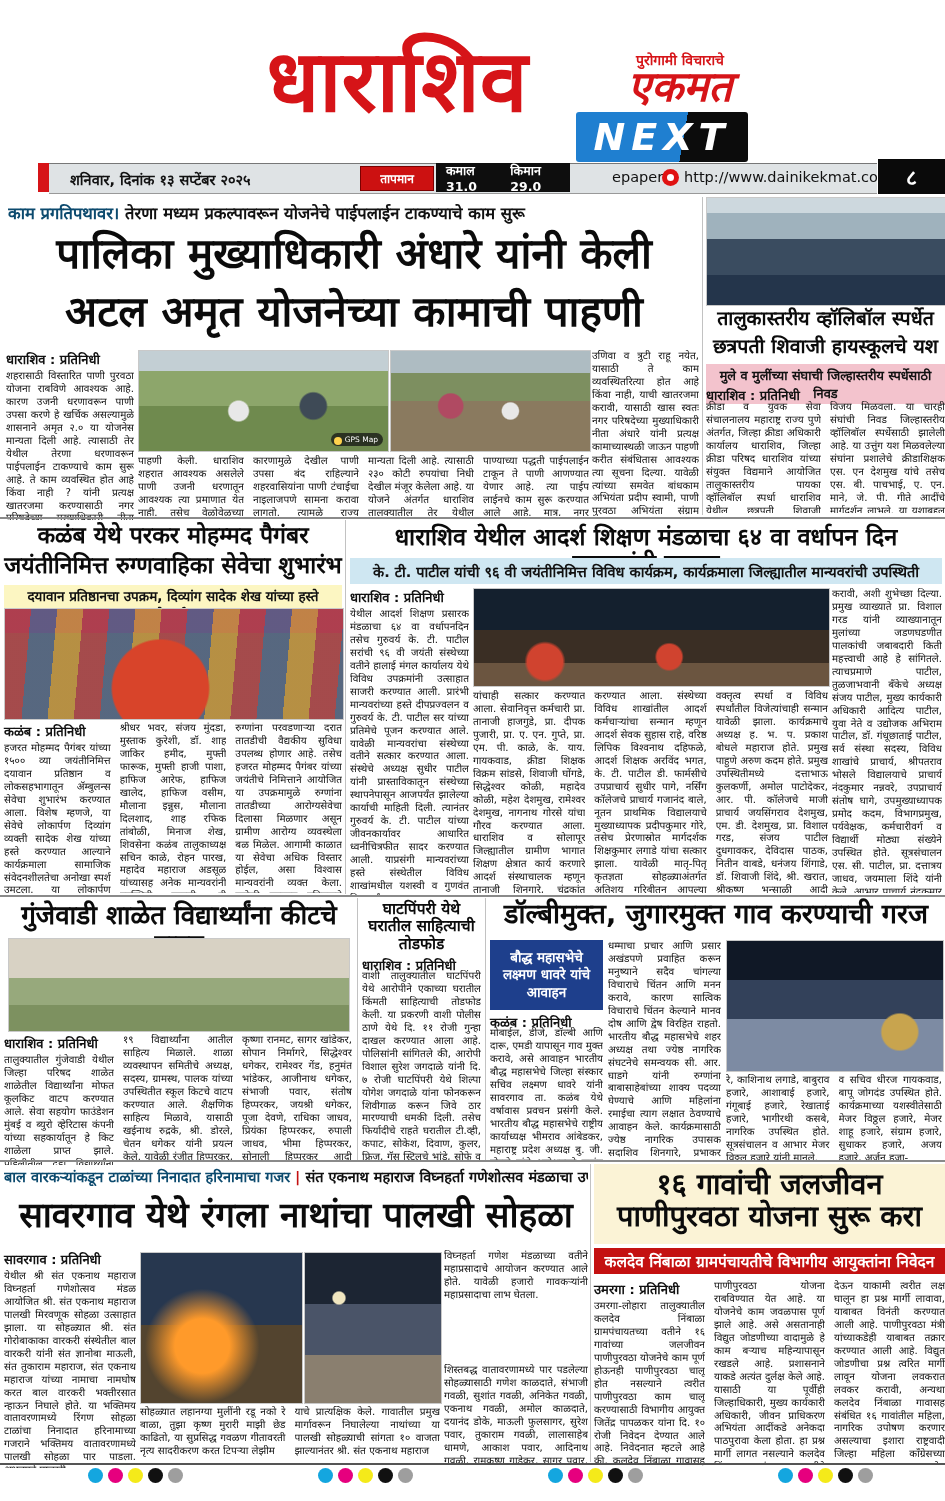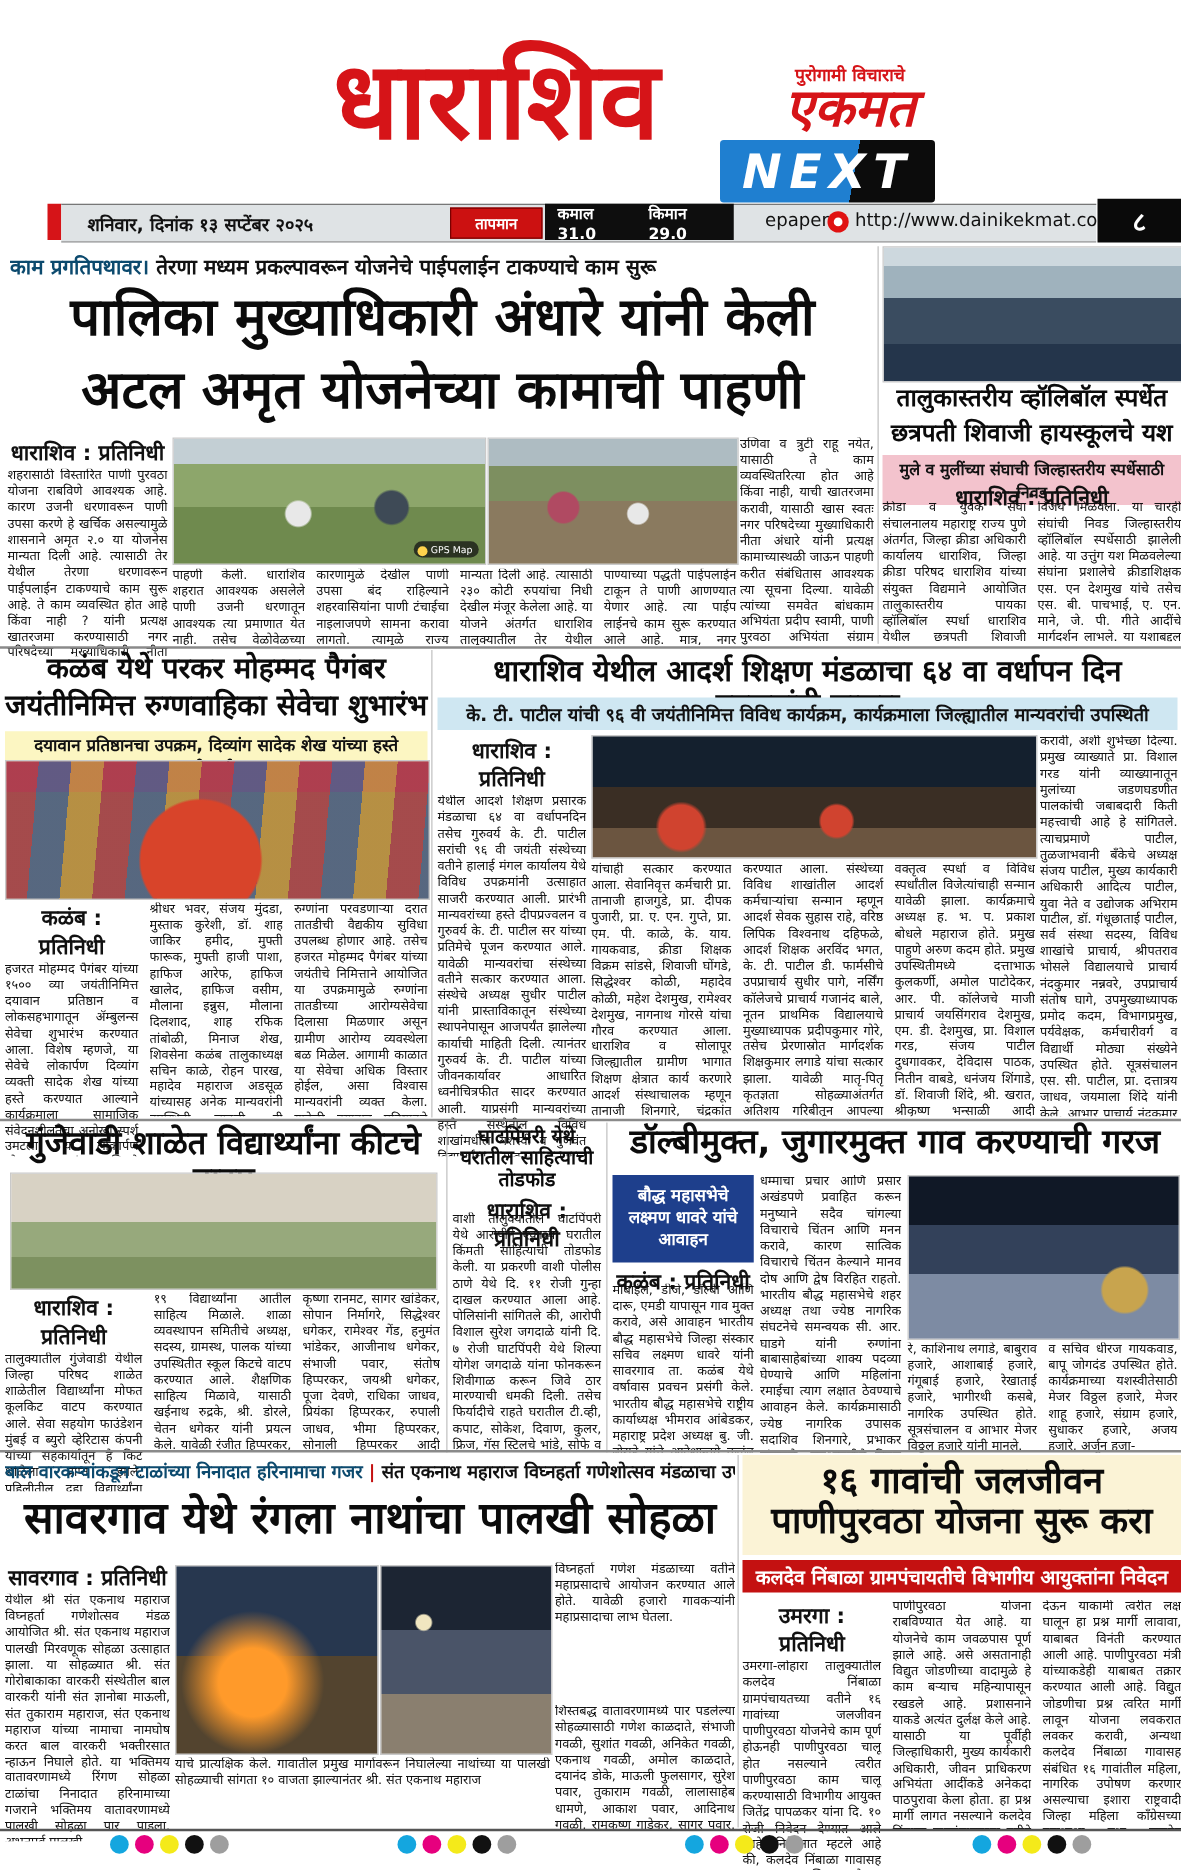--- a/index.html
+++ b/index.html
@@ -1,21 +1,21 @@
 <!DOCTYPE html>
 <html><head>
 <meta charset="utf-8">
 <style>
   html,body{margin:0;padding:0;background:#e8e8e8;}
   .page{position:relative;width:945px;height:1501px;background:#fff;margin:0 auto;
         font-family:"DejaVu Sans","Liberation Sans",sans-serif;color:#111;overflow:hidden;}
   .abs{position:absolute;}
   .hl{font-weight:bold;color:#0b0b0b;text-align:center;line-height:1.12;}
   .col{font-size:10.2px;line-height:1.27;text-align:justify;overflow:hidden;}
-  .dateline{font-size:17px;font-weight:bold;text-align:center;margin:0 0 2px 0;}
+  .dateline{font-size:13px;font-weight:bold;text-align:left;margin:0 0 2px 0;}
   .photo{position:absolute;overflow:hidden;border:1px solid #c9c9c9;}
   .vr{position:absolute;width:1px;background:#c2c2c2;}
   .hr{position:absolute;height:2px;background:#8a8a8a;left:0;width:945px;}
   .flexcols{display:flex;gap:9px;}
   .flexcols > div{flex:1;}
   
   .m-title{font-size:86px;font-weight:bold;color:#d61418;text-align:center;line-height:1.05;}
   .m-tag1{font-size:14px;font-weight:bold;color:#d61418;text-align:center;}
   .m-tag2{font-size:42px;font-weight:bold;color:#d61418;text-align:center;line-height:1.0;}
   .next-logo{display:flex;align-items:center;justify-content:center;
@@ -86,21 +86,21 @@
     <div class="abs m-title" style="left:222px;top:36px;width:350px;height:122px;">धाराशिव</div>
     <div class="abs m-tag1" style="left:610px;top:50px;width:140px;">पुरोगामी विचाराचे</div>
     <div class="abs m-tag2" style="left:610px;top:66px;width:140px;font-style:italic;">एकमत</div>
     <div class="abs next-logo" style="left:576px;top:112px;width:172px;height:50px;">NEXT</div>
 
     
     <div class="abs" style="left:38px;top:163px;width:11px;height:29px;background:#d61418;"></div>
     <div class="abs datebar" style="left:49px;top:163px;width:828px;height:29px;"></div>
     <div class="abs db-txt" style="left:70px;top:169px;">शनिवार, दिनांक १३ सप्टेंबर २०२५</div>
     <div class="abs tapman" style="left:360px;top:166px;width:72px;height:23px;">तापमान</div>
-    <div class="abs tempbox" style="left:436px;top:163px;width:151px;height:29px;box-sizing:border-box;">
+    <div class="abs tempbox" style="left:436px;top:163px;width:134px;height:29px;box-sizing:border-box;">
       <span>कमाल 31.0</span>
       <span>किमान 29.0</span>
     </div>
     <div class="abs db-txt" style="left:612px;top:169px;font-weight:normal;">epaper</div>
     <span class="abs epaper-icon" style="left:662px;top:169px;"></span>
     <div class="abs db-txt" style="left:684px;top:169px;font-weight:normal;">http://www.dainikekmat.com</div>
     <div class="abs pagebox" style="left:878px;top:159px;width:67px;height:35px;">८</div>
   </div>
 
   <div>
@@ -227,20 +227,21 @@
       <p class="dateline">सावरगाव : प्रतिनिधी</p>
       <div class="col" style="height:198px;">येथील श्री संत एकनाथ महाराज विघ्नहर्ता गणेशोत्सव मंडळ आयोजित श्री. संत एकनाथ महाराज पालखी मिरवणूक सोहळा उत्साहात झाला. या सोहळ्यात श्री. संत गोरोबाकाका वारकरी संस्थेतील बाल वारकरी यांनी संत ज्ञानोबा माऊली, संत तुकाराम महाराज, संत एकनाथ महाराज यांच्या नामाचा नामघोष करत बाल वारकरी भक्तीरसात न्हाऊन निघाले होते. या भक्तिमय वातावरणामध्ये रिंगण सोहळा टाळांचा निनादात हरिनामाच्या गजराने भक्तिमय वातावरणामध्ये पालखी सोहळा पार पाडला. अभूतपूर्व पालखी</div>
     </div>
     <div class="photo ph-palkhi" style="left:140px;top:1252px;width:161px;height:150px;"></div>
     <div class="photo ph-street" style="left:304px;top:1252px;width:136px;height:150px;"></div>
     <div class="abs" style="left:444px;top:1250px;width:144px;height:214px;">
       <div class="col" style="height:110px;">विघ्नहर्ता गणेश मंडळाच्या वतीने महाप्रसादाचे आयोजन करण्यात आले होते. यावेळी हजारो गावकऱ्यांनी महाप्रसादाचा लाभ घेतला.</div>
       <div class="col" style="height:100px;margin-top:4px;">शिस्तबद्ध वातावरणामध्ये पार पडलेल्या सोहळ्यासाठी गणेश काळदाते, संभाजी गवळी, सुशांत गवळी, अनिकेत गवळी, एकनाथ गवळी, अमोल काळदाते, दयानंद डोके, माऊली फुलसागर, सुरेश पवार, तुकाराम गवळी, लालासाहेब धामणे, आकाश पवार, आदिनाथ गवळी, रामकृष्ण गाडेकर, सागर पवार, दत्ता सातपुते, स्वप्निल मुळे, सुमित कोळी, सचिन पवार, धनाजी पवार, संपत डोके, सोपान साळुंखे यांच्यासह श्री. संत एकनाथ महाराज विघ्नहर्ता गणेशोत्सव मंडळाच्या पदाधिकारी, कार्यकर्त्यांनी परिश्रम घेतले.</div>
     </div>
     <div class="abs flexcols" style="left:140px;top:1406px;width:300px;height:58px;">
+      <div class="col">सोहळ्यात लहानग्या मुलींनी रडू नको रे बाळा, तुझा कृष्ण मुरारी माझी छेड काढितो, या सुप्रसिद्ध गवळण गीतावरती नृत्य सादरीकरण करत टिपऱ्या लेझीम</div>
       <div class="col">याचे प्रात्यक्षिक केले. गावातील प्रमुख मार्गावरून निघालेल्या नाथांच्या या पालखी सोहळ्याची सांगता १० वाजता झाल्यानंतर श्री. संत एकनाथ महाराज</div>
     </div>
   </div>
 
   <div class="vr" style="left:590px;top:1164px;height:298px;"></div>
   <div>
     <div class="abs creambox" style="left:594px;top:1164px;width:351px;height:80px;">
       <div class="hl" style="font-size:29px;margin-top:4px;">१६ गावांची जलजीवन</div>
       <div class="hl" style="font-size:29px;">पाणीपुरवठा योजना सुरू करा</div>
     </div>

